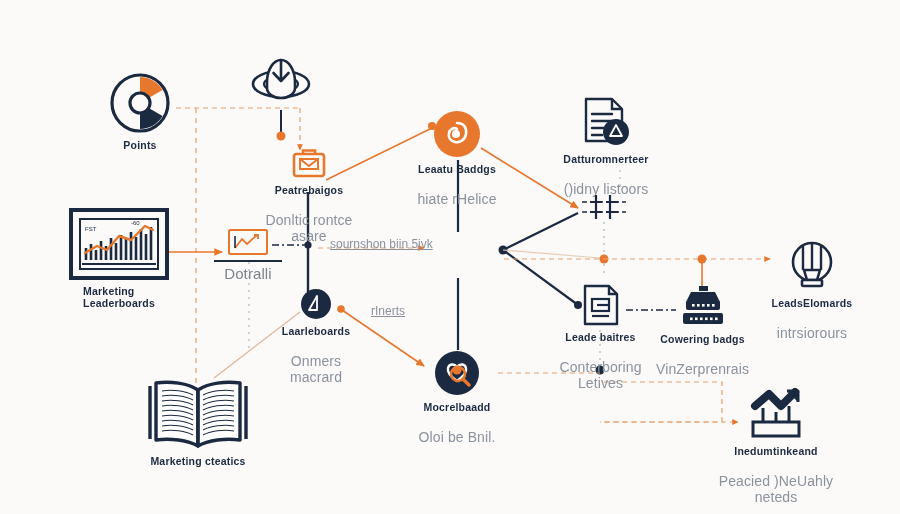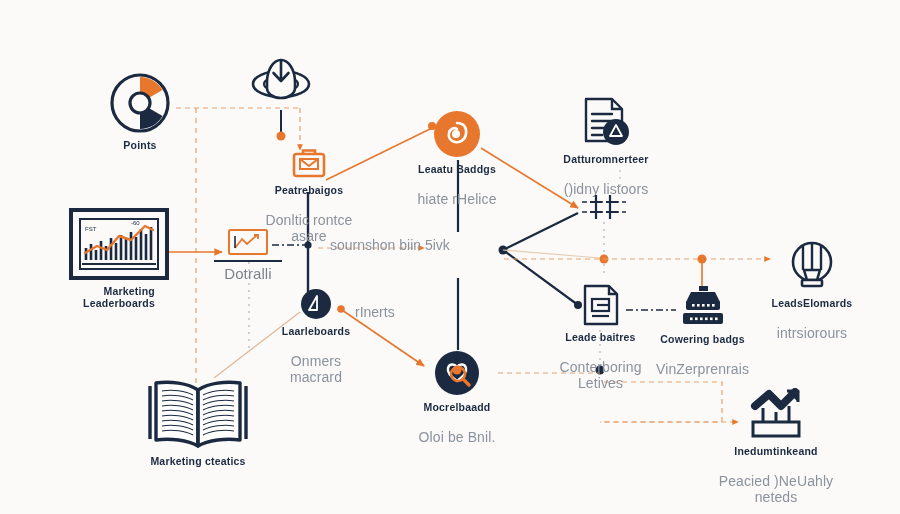--- a/index.html
+++ b/index.html
@@ -9,29 +9,29 @@
     font-family:"Liberation Sans", sans-serif;
     overflow:hidden;
     position:relative;
   }
   #stage{position:absolute;inset:0;}
   svg.wires{position:absolute;left:0;top:0;width:900px;height:514px;}
   .node{position:absolute;display:flex;flex-direction:column;align-items:center;}
   .node .glyph{display:flex;align-items:center;justify-content:center;}
   .lbl{
     font-size:10.5px;font-weight:bold;color:#1b2a41;
-    margin-top:5px;text-align:right;line-height:1.15;
+    margin-top:5px;text-align:left;line-height:1.15;
     letter-spacing:.2px;white-space:pre-line;
   }
   .sub{
     font-size:14px;font-weight:normal;color:#8b929c;
     margin-top:16px;text-align:center;line-height:1.15;letter-spacing:.1px;
   }
   .sub.blurry,.lbl.blurry{filter:blur(.25px);}
-  .caption-only{font-size:14px;color:#8b929c;}
+  .caption-only{font-size:12px;color:#8b929c;text-decoration:underline;}
 </style>
 </head>
 <body>
 
 <div id="stage">
 
   <svg class="wires" viewBox="0 0 900 514" xmlns="http://www.w3.org/2000/svg">
     <defs>
       <marker id="arrO" viewBox="0 0 10 10" refX="8" refY="5" markerWidth="6" markerHeight="6" orient="auto-start-reverse">
         <path d="M0,1 L9,5 L0,9 z" fill="#e8772e"></path>
@@ -343,15 +343,15 @@
         <path d="M18,34 L18,20 M31,34 L31,24 M44,34 L44,18" stroke="#1b2a41" stroke-width="3"></path>
         <path d="M10,18 L24,6 L36,18 L50,4" fill="none" stroke="#1b2a41" stroke-width="8" stroke-linecap="round" stroke-linejoin="round"></path>
         <path d="M42,3 L53,3 L53,14" fill="#1b2a41" stroke="#1b2a41" stroke-width="3" stroke-linejoin="round"></path>
       </svg>
     </div>
     <div class="lbl">Inedumtinkeand</div>
     <div class="sub blurry">Peacied )NeUahly neteds</div>
   </div>
 
   <div class="caption-only" style="position:absolute;left:330px;top:237px;">sournshon biin 5ivk</div>
-  <div class="caption-only" style="position:absolute;left:336px;top:304px;padding-left:19px;">rInerts</div>
+  <div class="caption-only" style="position:absolute;left:352px;top:304px;padding-left:19px;">rInerts</div>
 
 </div>
 
 </body></html>

